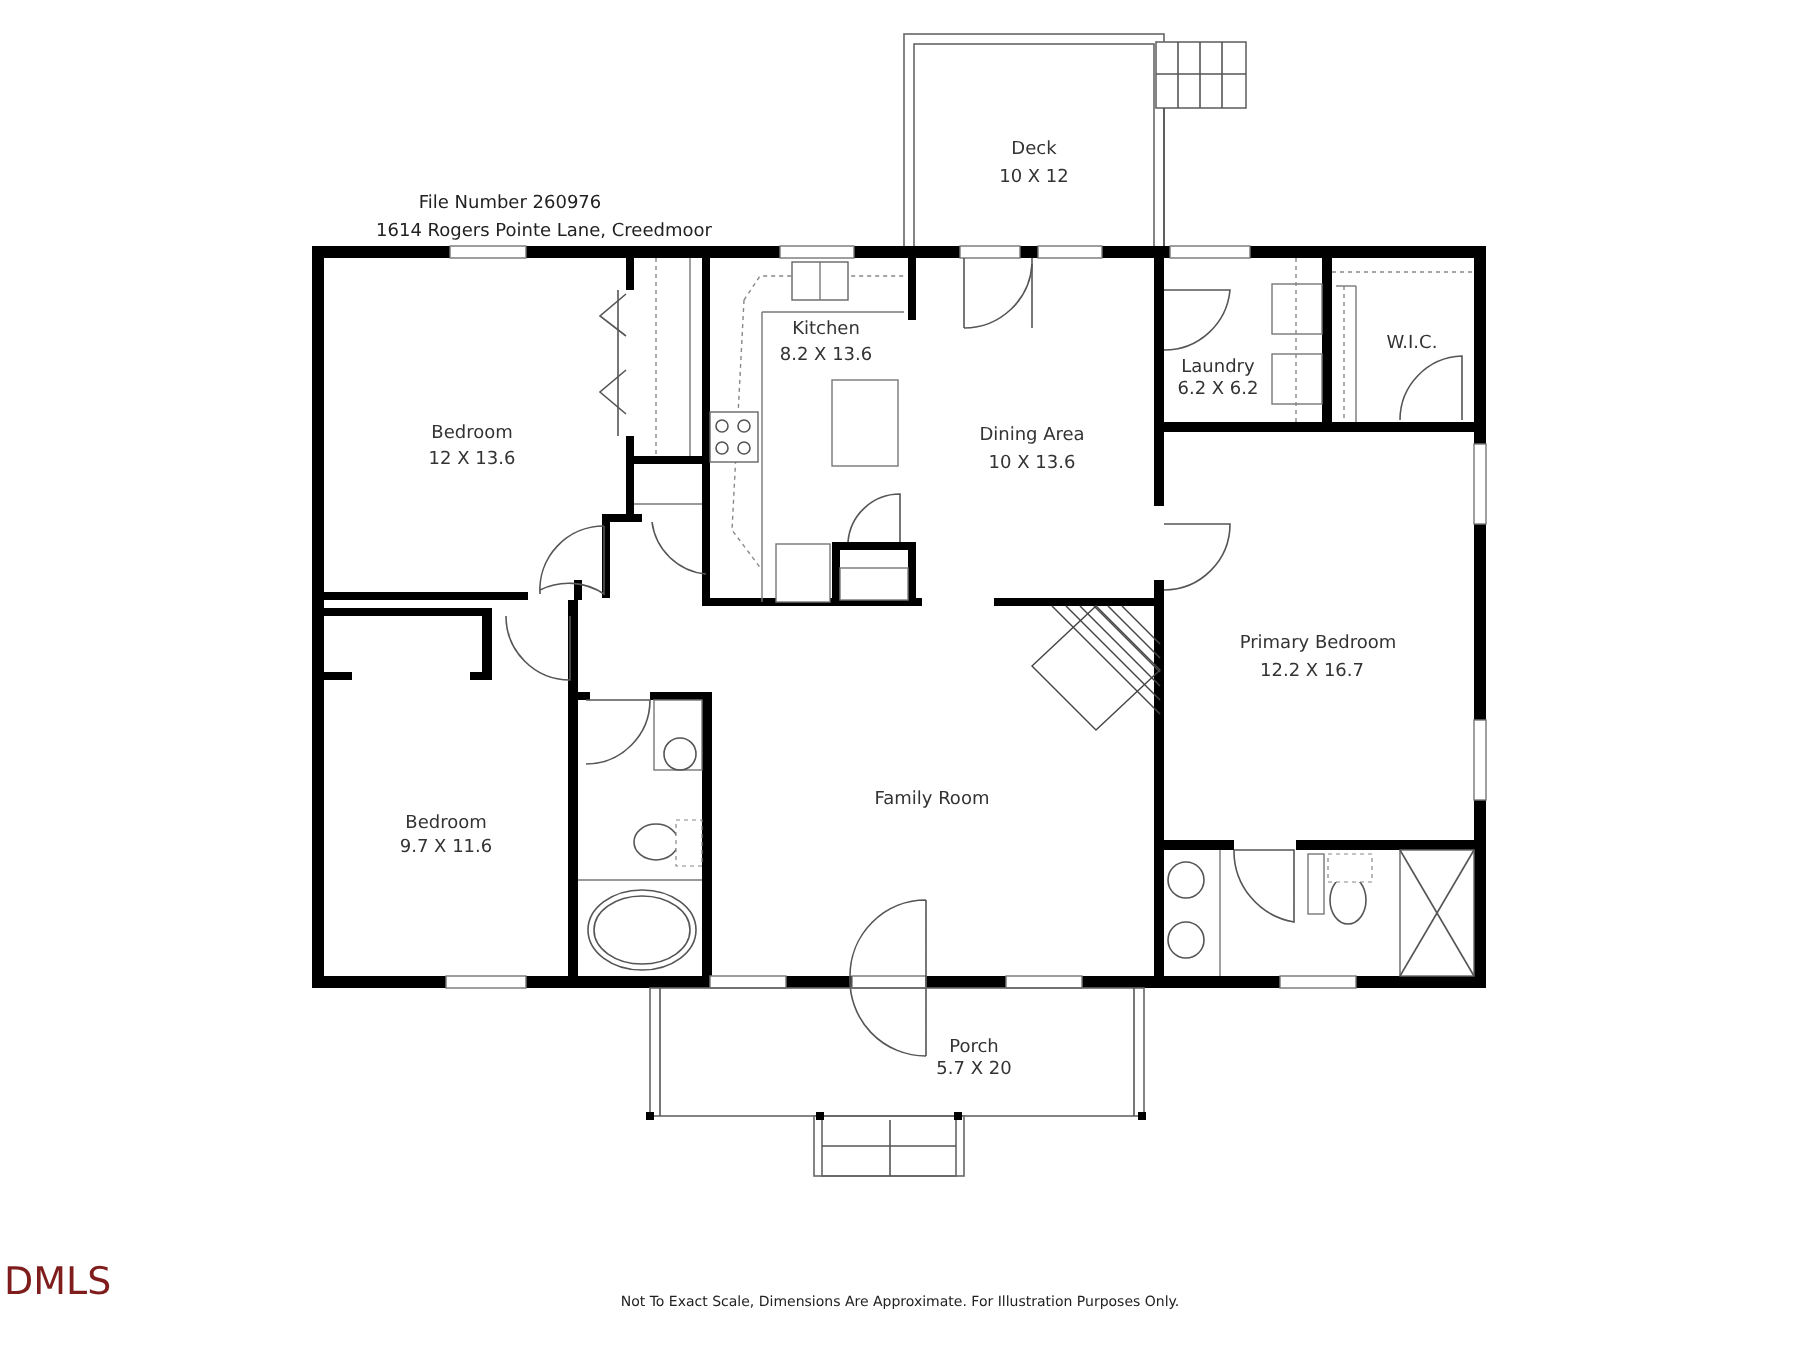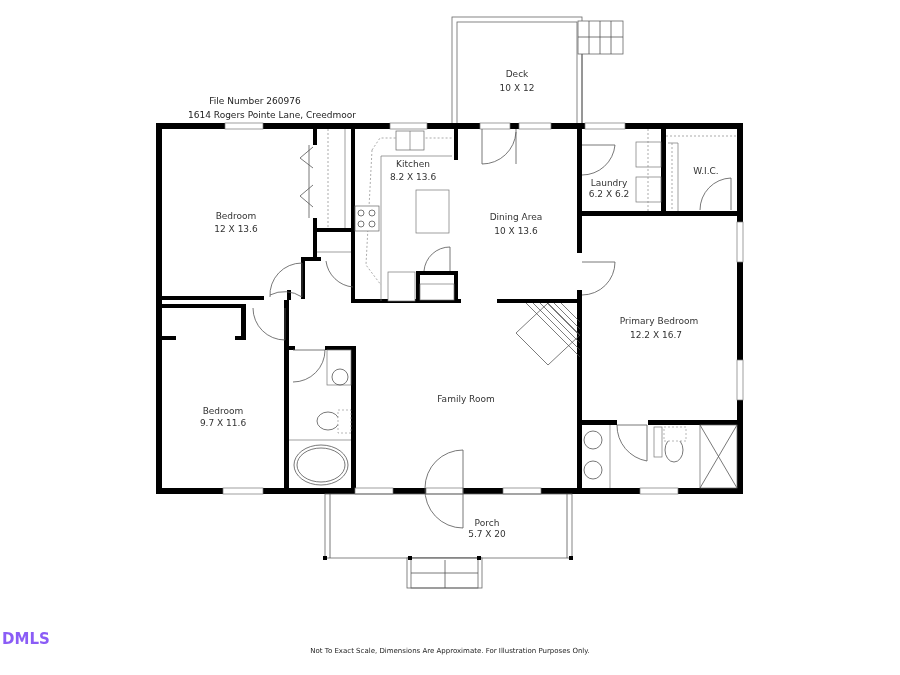--- a/index.html
+++ b/index.html
@@ -6,21 +6,21 @@
   body { width:900px; height:675px; position:relative; overflow:hidden; font-family:"DejaVu Sans", sans-serif; }
   #plan { position:absolute; left:0; top:0; }
   .lbl { font-family:"DejaVu Sans", sans-serif; font-size:9px; fill:#333; text-anchor:middle; }
   .hdr { font-family:"DejaVu Sans", sans-serif; font-size:9px; fill:#222; text-anchor:middle; }
   .wall { fill:#000; }
   .thin { fill:none; stroke:#555; stroke-width:0.8; }
   .thin2 { fill:none; stroke:#777; stroke-width:0.7; }
   .dash { fill:none; stroke:#888; stroke-width:0.7; stroke-dasharray:2 2; }
   .win { fill:#fff; stroke:#777; stroke-width:0.7; }
   .footer { position:absolute; left:0; width:900px; top:647px; text-align:center; font-size:7px; color:#222; font-family:"DejaVu Sans", sans-serif; }
-  .mls { position:absolute; left:2px; top:630px; font-size:15px; color:#8b5cf6; letter-spacing:0px; font-family:"DejaVu Sans", sans-serif; font-weight:700; }
+  .mls { position:absolute; left:2px; top:630px; font-size:19px; color:#7f1d1d; letter-spacing:0px; font-family:"DejaVu Sans", sans-serif; font-weight:400; }
 </style>
 </head>
 <body>
 
 <svg id="plan" width="900" height="675" viewBox="0 0 900 675">
 
   <text class="hdr" x="255" y="104">File Number 260976</text>
   <text class="hdr" x="272" y="118">1614 Rogers Pointe Lane, Creedmoor</text>
 
   <g>

